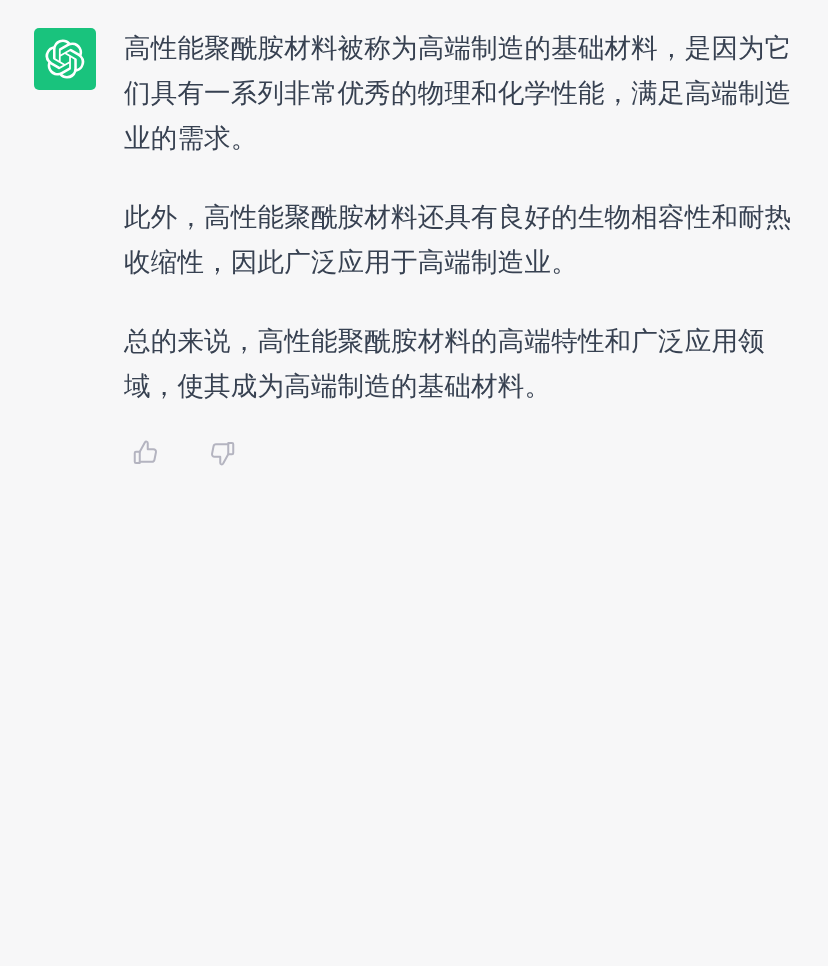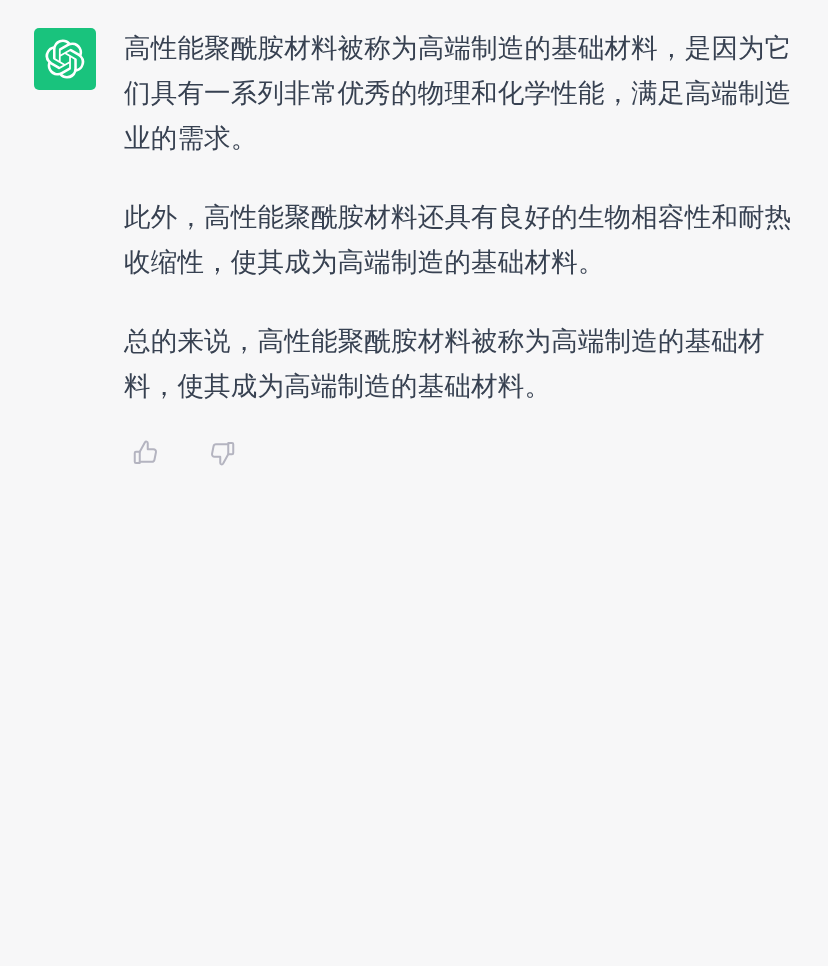--- a/index.html
+++ b/index.html
@@ -91,22 +91,22 @@
   <div class="avatar">
     <span>
       <svg viewBox="0 0 41 41" aria-hidden="true">
         <path fill="#ffffff" d="M37.532 16.87a9.963 9.963 0 0 0-.856-8.184 10.078 10.078 0 0 0-10.855-4.835A9.964 9.964 0 0 0 18.306.5a10.079 10.079 0 0 0-9.614 6.977 9.967 9.967 0 0 0-6.664 4.834 10.08 10.08 0 0 0 1.24 11.817 9.965 9.965 0 0 0 .856 8.185 10.079 10.079 0 0 0 10.855 4.835 9.965 9.965 0 0 0 7.516 3.35 10.078 10.078 0 0 0 9.617-6.981 9.967 9.967 0 0 0 6.663-4.834 10.079 10.079 0 0 0-1.243-11.813ZM22.498 37.886a7.474 7.474 0 0 1-4.799-1.735c.061-.033.168-.091.237-.134l7.964-4.6a1.294 1.294 0 0 0 .655-1.134V19.054l3.366 1.944a.12.12 0 0 1 .066.092v9.299a7.505 7.505 0 0 1-7.49 7.496ZM6.392 31.006a7.471 7.471 0 0 1-.894-5.023c.06.036.162.099.237.141l7.963 4.6a1.297 1.297 0 0 0 1.308 0l9.724-5.614v3.888a.12.12 0 0 1-.048.103l-8.051 4.649a7.504 7.504 0 0 1-10.24-2.744ZM4.297 13.62A7.469 7.469 0 0 1 8.2 10.333c0 .068-.004.19-.004.274v9.201a1.294 1.294 0 0 0 .654 1.132l9.723 5.614-3.366 1.944a.12.12 0 0 1-.114.01L7.04 23.856a7.504 7.504 0 0 1-2.743-10.237Zm27.658 6.437-9.724-5.615 3.367-1.943a.121.121 0 0 1 .113-.01l8.052 4.648a7.498 7.498 0 0 1-1.158 13.528v-9.476a1.293 1.293 0 0 0-.65-1.132Zm3.35-5.043c-.059-.037-.162-.099-.236-.141l-7.963-4.6a1.298 1.298 0 0 0-1.308 0l-9.723 5.614v-3.888a.12.12 0 0 1 .048-.103l8.05-4.645a7.497 7.497 0 0 1 11.133 7.763Zm-21.063 6.929-3.367-1.944a.12.12 0 0 1-.065-.092v-9.299a7.497 7.497 0 0 1 12.293-5.756 6.94 6.94 0 0 0-.236.134l-7.965 4.6a1.294 1.294 0 0 0-.654 1.132l-.006 11.225Zm1.829-3.943 4.33-2.501 4.332 2.5v5l-4.331 2.5-4.331-2.5Z"></path>
       </svg>
     </span>
   </div>
 
   <div class="message-body">
     <p class="paragraph">高性能聚酰胺材料被称为高端制造的基础材料，是因为它们具有一系列非常优秀的物理和化学性能，满足高端制造业的需求。</p>
-    <p class="paragraph">此外，高性能聚酰胺材料还具有良好的生物相容性和耐热收缩性，使其成为高端制造的基础材料。</p>
-    <p class="paragraph">总的来说，高性能聚酰胺材料被称为高端制造的基础材料，使其成为高端制造的基础材料。</p>
+    <p class="paragraph">此外，高性能聚酰胺材料还具有良好的生物相容性和耐热收缩性，因此广泛应用于高端制造业。</p>
+    <p class="paragraph">总的来说，高性能聚酰胺材料的高端特性和广泛应用领域，使其成为高端制造的基础材料。</p>
 
     <div class="actions">
       <button class="action-btn">
         <span>
           <svg viewBox="0 0 24 24" aria-hidden="true">
             <path d="M7 11v9H4a1 1 0 0 1-1-1v-7a1 1 0 0 1 1-1h3Z"></path>
             <path d="M7 11l4.2-7.6a1.2 1.2 0 0 1 2.2.6V9h4.6a2 2 0 0 1 1.96 2.4l-1.2 6A2 2 0 0 1 16.8 19H7"></path>
           </svg>
         </span>
       </button>

